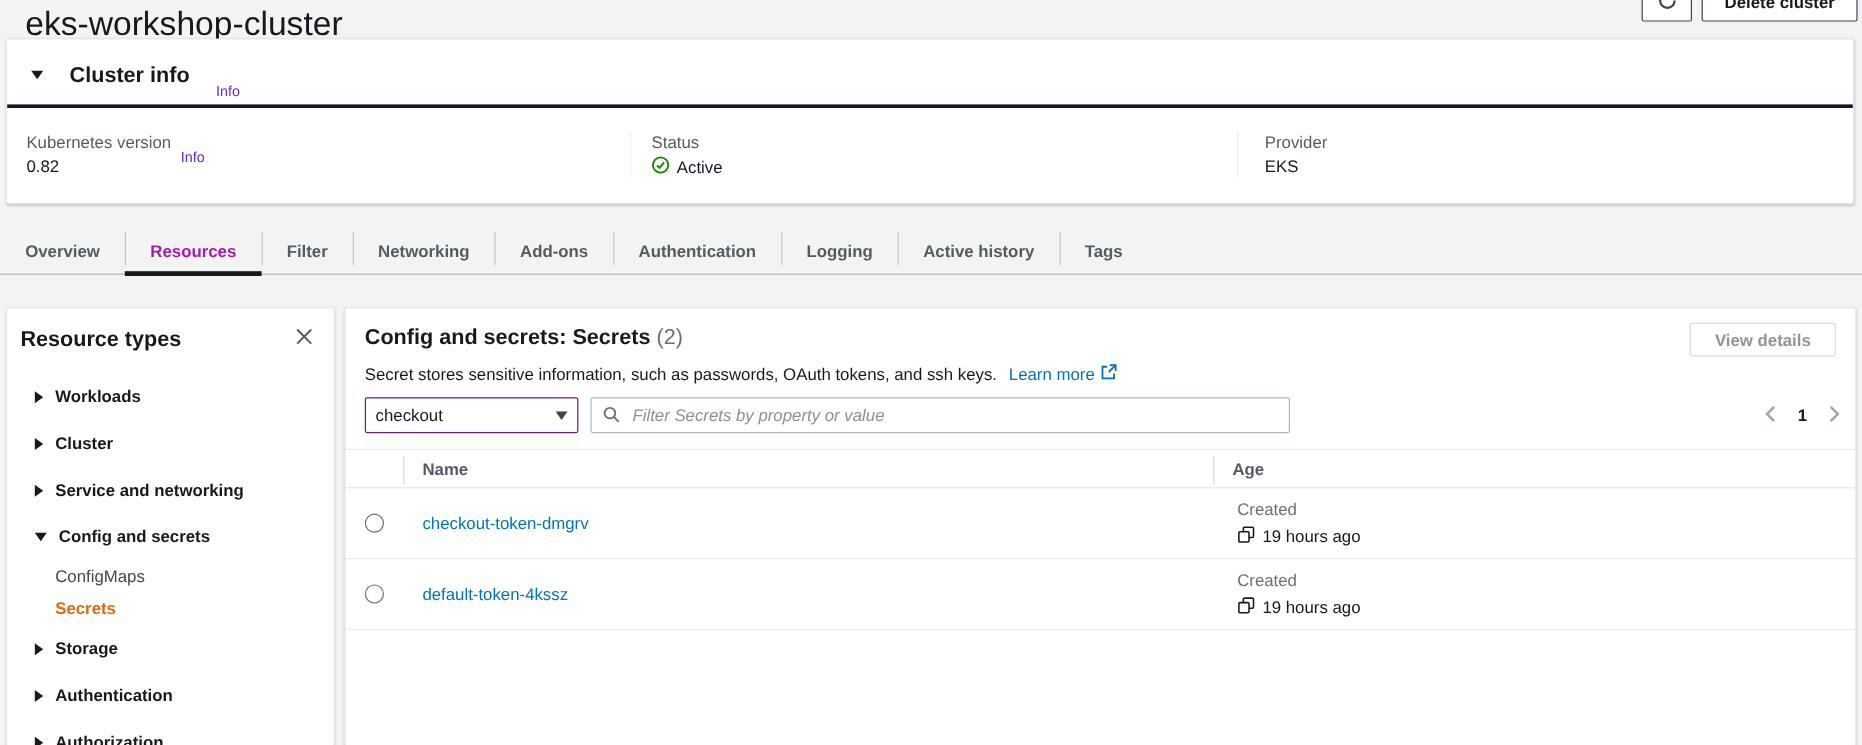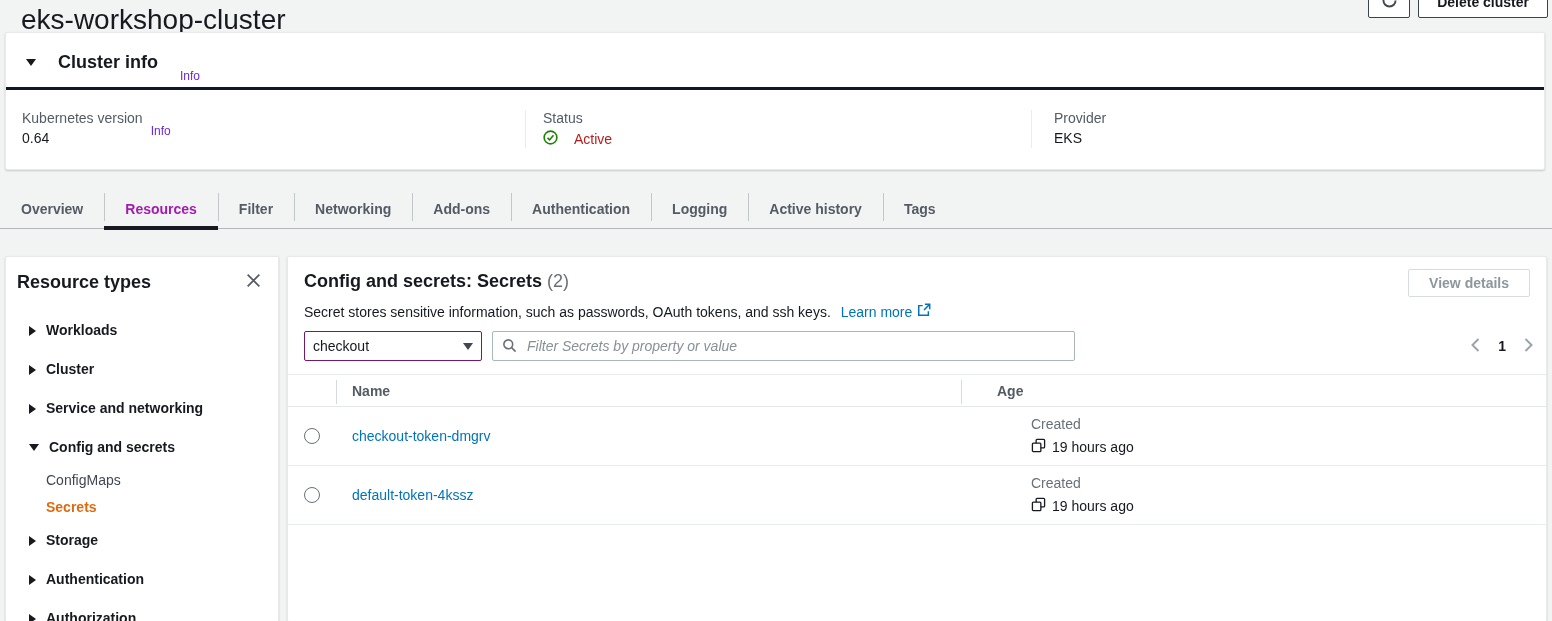--- a/index.html
+++ b/index.html
@@ -20,21 +20,21 @@
   .ci-header{display:flex;align-items:center;gap:22px;padding:19px 20px 14px 20px;border-bottom:3px solid #0f172a}
   .ci-title{font-size:18px;font-weight:700}
   .info-link{font-size:12px;font-weight:400;color:#6d28d9;text-decoration:none;position:relative;top:13px;cursor:pointer}
   .ci-body{display:flex;padding-top:20px}
   .ci-col{box-sizing:border-box;padding-left:16px}
   .ci-col1{width:519px}
   .ci-col2{width:506px;border-left:1px solid #eaeded;padding-left:17px}
   .ci-col3{flex:1;border-left:1px solid #eaeded;padding-left:22px}
   .ci-label{display:flex;align-items:center;gap:8px;color:#545b64;font-size:14px}
   .ci-value{margin-top:4px;font-size:14px;color:#16191f}
-  .status-value{display:flex;align-items:center;gap:16px;color:#b91c1c}
+  .status-value{display:flex;align-items:center;gap:6px;color:#0f172a}
   
   .tabs{position:absolute;top:190px;left:0;width:1552px;height:39px;border-bottom:1px solid #b0b8bc;display:flex;box-sizing:border-box}
   .tab{position:relative;padding:0 21px;line-height:38px;font-size:14px;font-weight:700;color:#545b64;cursor:pointer;white-space:nowrap}
   .tab + .tab::before{content:"";position:absolute;left:0;top:3px;height:28px;width:1px;background:#c1c8ca}
   .tab.active{color:#a21caf}
   .tab.active::after{content:"";position:absolute;left:0;right:0;bottom:-2px;height:4px;background:#16191f}
   
   .side-panel{position:absolute;left:5px;top:256px;width:274px;height:366px;box-sizing:border-box}
   .sp-header{display:flex;align-items:center;justify-content:space-between;padding:12px 12px 0 11px}
   .sp-title{font-size:18px;font-weight:700}
@@ -61,21 +61,21 @@
   .searchbox input::placeholder{font-style:italic;color:#879196}
   .search-icon{position:absolute;left:10px;top:7px;pointer-events:none}
   .pagination{margin-left:auto;display:flex;align-items:center;gap:17px}
   .page-num{font-weight:700;font-size:14px;color:#16191f}
   .pg-btn{background:none;border:none;padding:0;display:flex;align-items:center;cursor:default}
   
   .table{margin-top:13px}
   .thead{display:flex;align-items:center;height:33px;border-top:1px solid #eaeded;border-bottom:1px solid #e4e7e7;font-size:14px;font-weight:700;color:#545b64;box-sizing:border-box}
   .col-sel{width:48px}
   .col-name{flex:1;padding-left:16px;position:relative}
-  .col-age{width:585px;padding-left:36px;box-sizing:border-box;position:relative}
+  .col-age{width:535px;padding-left:16px;box-sizing:border-box;position:relative}
   .col-name::before,.col-age::before{content:"";position:absolute;left:0;top:-3px;height:24px;width:1px;background:#d5dbdb}
   .trow{display:flex;align-items:center;min-height:58px;border-bottom:1px solid #eaeded}
   .cell-sel{width:48px;display:flex;justify-content:center}
   .radio{width:16px;height:16px;border:1px solid #687078;border-radius:50%;background:#fff;box-sizing:border-box;cursor:pointer}
   .cell-name{flex:1;padding-left:16px}
   .res-link{color:#0073bb;font-size:14px;text-decoration:none;cursor:pointer}
   .cell-age{width:535px;padding-left:20px;box-sizing:border-box}
   .created{color:#687078;font-size:14px;line-height:19px}
   .age-line{display:flex;align-items:center;gap:6px;margin-top:4px;font-size:14px;color:#16191f;line-height:19px}
 </style>
@@ -102,21 +102,21 @@
       <span class="tri-down"></span>
       <span class="ci-title">Cluster info</span>
       <a class="info-link">Info</a>
     </div>
     <div class="ci-body">
       <div class="ci-col ci-col1">
         <div class="ci-label">
           <span>Kubernetes version</span>
           <a class="info-link">Info</a>
         </div>
-        <div class="ci-value">0.64</div>
+        <div class="ci-value">0.82</div>
       </div>
       <div class="ci-col ci-col2">
         <div class="ci-label">
             <span>Status</span>
           </div>
         <div class="ci-value status-value">
           <span>
             <svg width="15" height="15" viewBox="0 0 16 16">
                 <circle cx="8" cy="8" r="6.8" fill="none" stroke="#1d8102" stroke-width="1.7"></circle>
                 <path d="M4.8 8.4 L7 10.6 L11.2 5.6" fill="none" stroke="#1d8102" stroke-width="1.7"></path>

